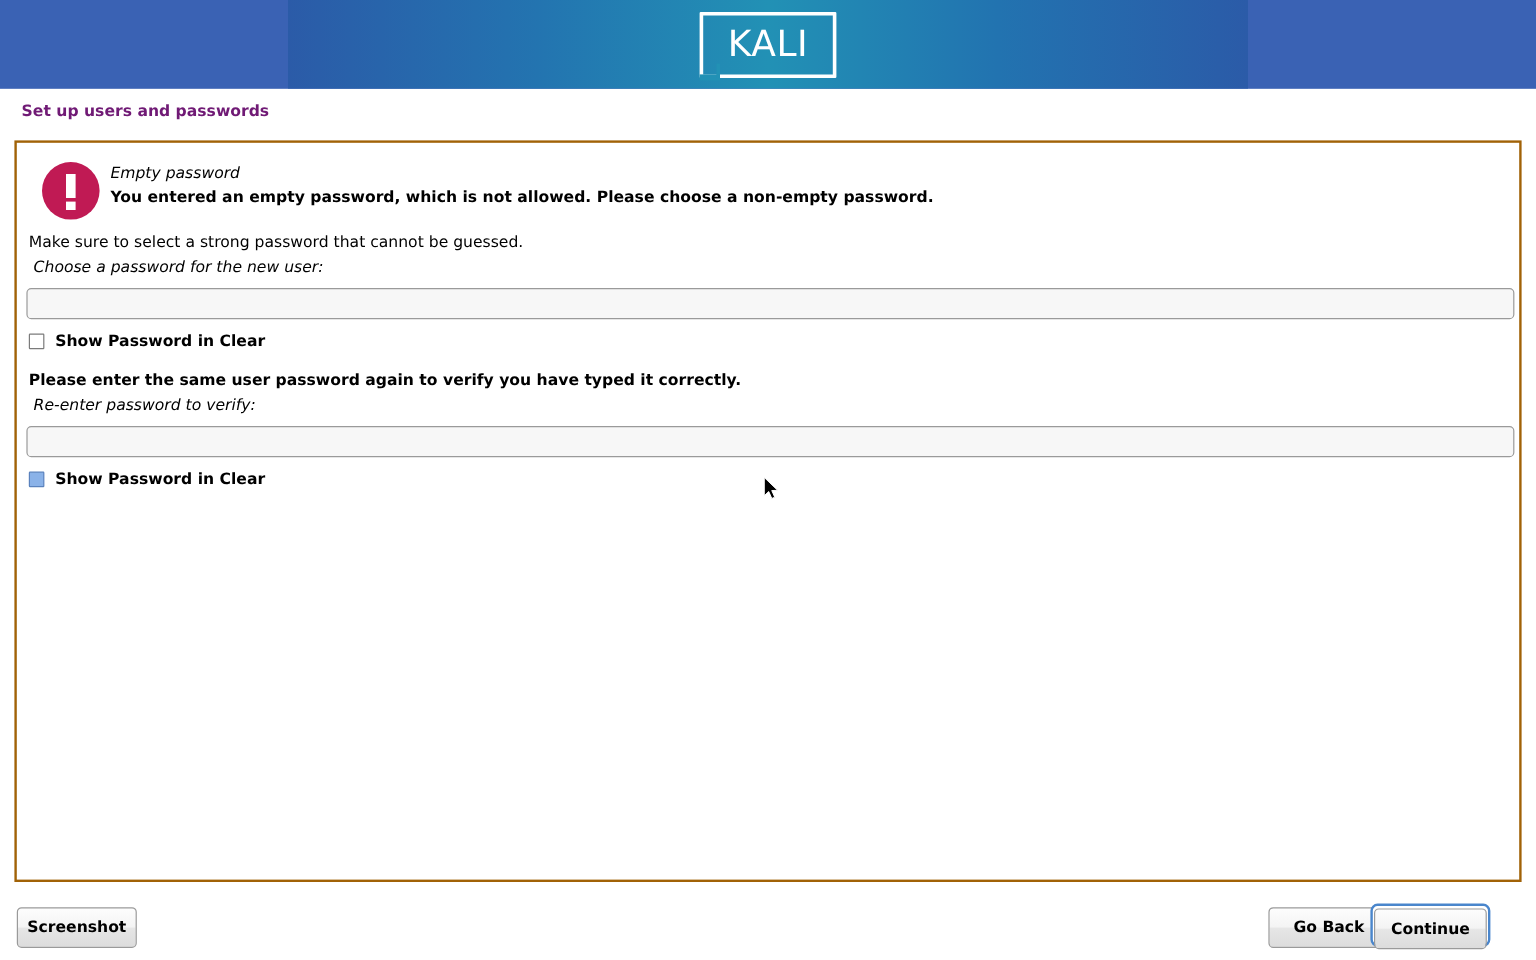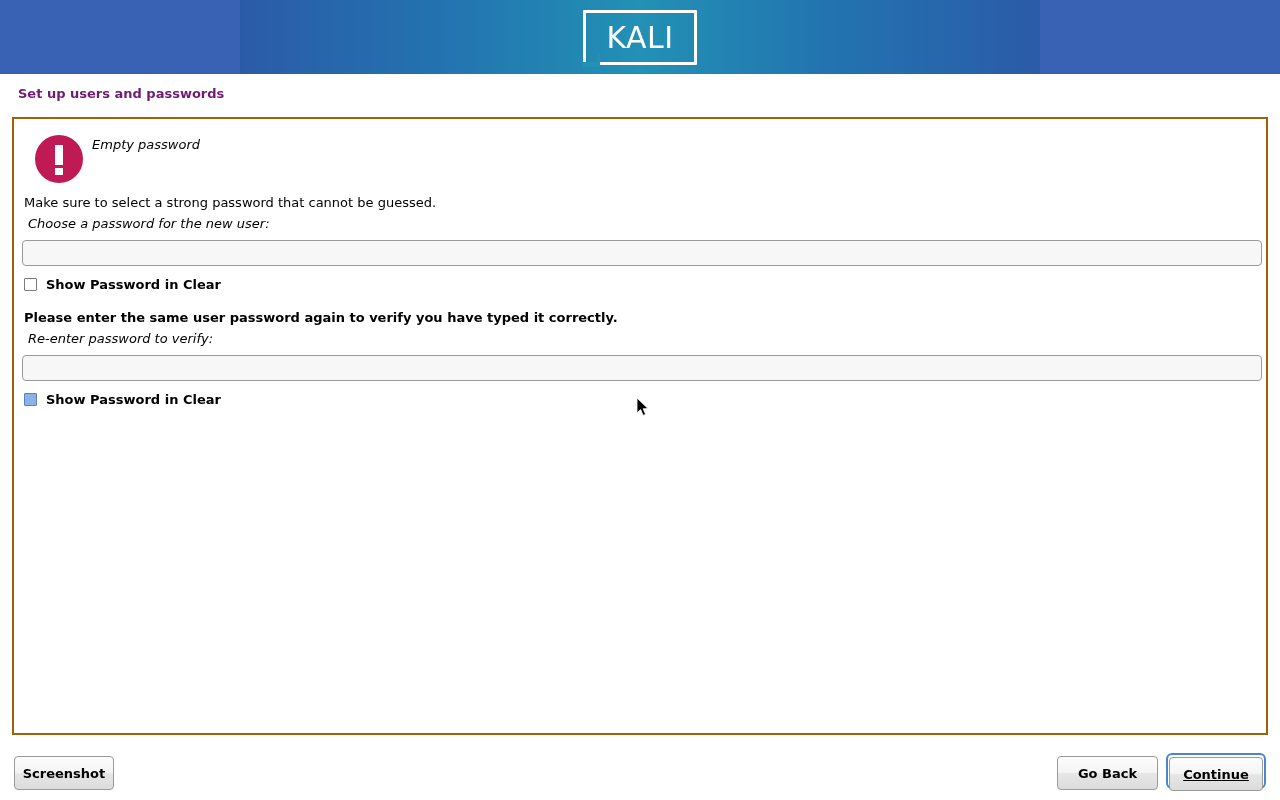--- a/index.html
+++ b/index.html
@@ -211,27 +211,26 @@
     display: flex;
     align-items: center;
     justify-content: center;
     padding: 16px;
     cursor: default;
   }
   .btn-screenshot { left: 14px; top: 756px; width: 100px; }
   .btn-goback     { left: 1057px; top: 756px; width: 101px; }
   .btn-continue-ring {
     position: absolute;
-    left: 1166px; top: 753px;
+    left: 1142px; top: 753px;
     width: 100px; height: 36px;
     border: 2px solid #4a86cc;
     border-radius: 6px;
     background: #ffffff;
     padding: 1px;
-    text-decoration: underline;
   }
   .btn-continue {
     position: relative;
     left: 0; top: 0;
     width: 94px; height: 30px;
     margin: 1px auto 0 auto;
   }
 
   
   .cursor {
@@ -257,20 +256,21 @@
 <div class="page-title">Set up users and passwords</div>
 
 <div class="panel">
 
   <div class="error-block">
     <div class="error-icon">
       <div class="bang-stem"></div>
       <div class="bang-dot"></div>
     </div>
     <div class="error-title">Empty password</div>
+    <div class="error-text">You entered an empty password, which is not allowed. Please choose a non-empty password.</div>
   </div>
 
   <div class="form-area">
 
     <div class="strong-line">Make sure to select a strong password that cannot be guessed.</div>
     <div class="label-italic-1">Choose a password for the new user:</div>
     <input class="input-field input-1" type="password" placeholder="" style="">
 
     <div class="check-row check-row-1">
       <span class="checkbox"></span>

